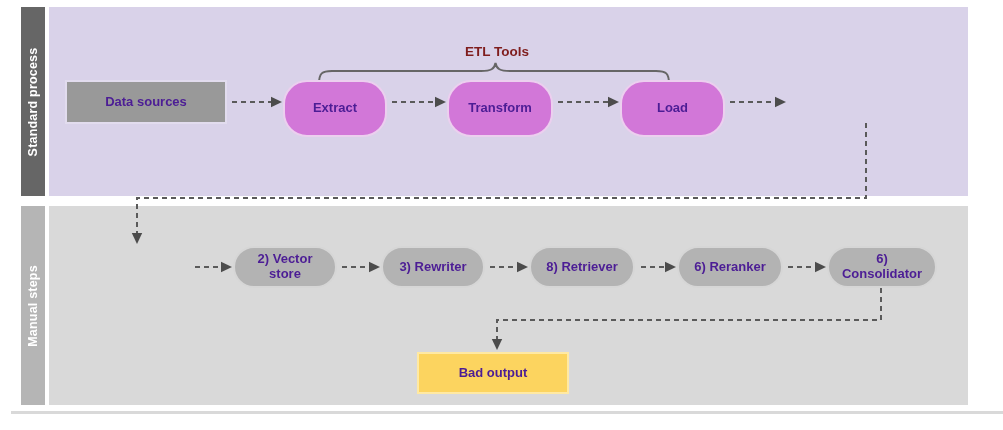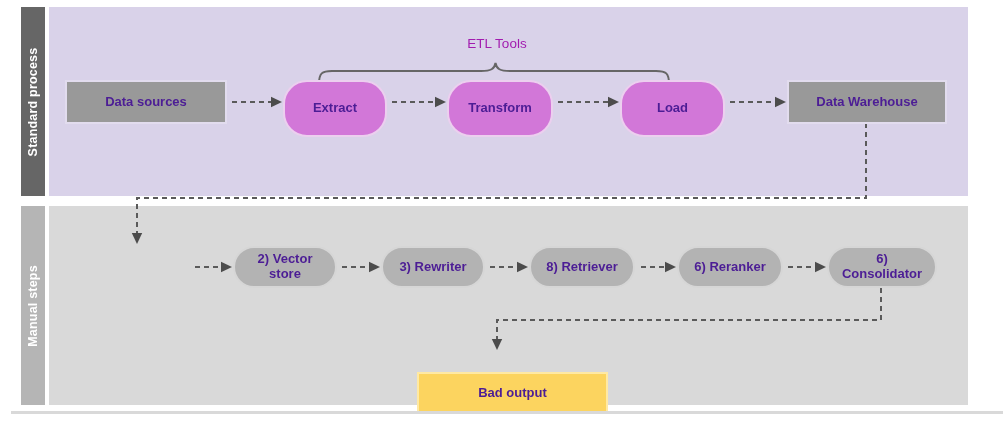--- a/index.html
+++ b/index.html
@@ -90,25 +90,25 @@
     top: 352px;
     height: 42px;
     background: #fcd45f;
     border: 2px solid #ffe9a3;
   }
 
   
   .etl-tools-label {
     position: absolute;
     left: 435px;
-    top: 36px;
+    top: 44px;
     width: 124px;
     text-align: center;
-    color: #a21caf;
-    font-weight: normal;
+    color: #7f1d1d;
+    font-weight: bold;
     font-size: 13.5px;
   }
 
   
   .bottom-divider {
     position: absolute;
     left: 11px;
     top: 411px;
     width: 992px;
     height: 3px;
@@ -159,25 +159,24 @@
     </g>
     <path d="M319 84 C319 73 322 71 332 71 L481 71 C491 71 494.5 69 495.5 63 C496.5 69 500 71 510 71 L656 71 C666 71 669 73 669 84" stroke="#666666" stroke-width="2" fill="none" stroke-linecap="round"></path>
   </svg>
 
   <div class="etl-tools-label">ETL Tools</div>
 
   <div class="node rect1" style="left:65px; width:162px;">Data sources</div>
   <div class="node pill1" style="left:283px; width:104px;">Extract</div>
   <div class="node pill1" style="left:447px; width:106px;">Transform</div>
   <div class="node pill1" style="left:620px; width:105px;">Load</div>
-  <div class="node rect1" style="left:787px; width:160px;">Data Warehouse</div>
 
   <div class="node pill2" style="left:233px; width:104px;">2) Vector store</div>
   <div class="node pill2" style="left:381px; width:104px;">3) Rewriter</div>
   <div class="node pill2" style="left:529px; width:106px;">8) Retriever</div>
   <div class="node pill2" style="left:677px; width:106px;">6) Reranker</div>
   <div class="node pill2" style="left:827px; width:110px;">6) Consolidator</div>
 
-  <div class="node rect-out" style="left:417px; width:191px;margin-top:20px;">Bad output</div>
+  <div class="node rect-out" style="left:417px; width:152px;">Bad output</div>
 
   <div class="bottom-divider"></div>
 
 </div>
 
 </body></html>

